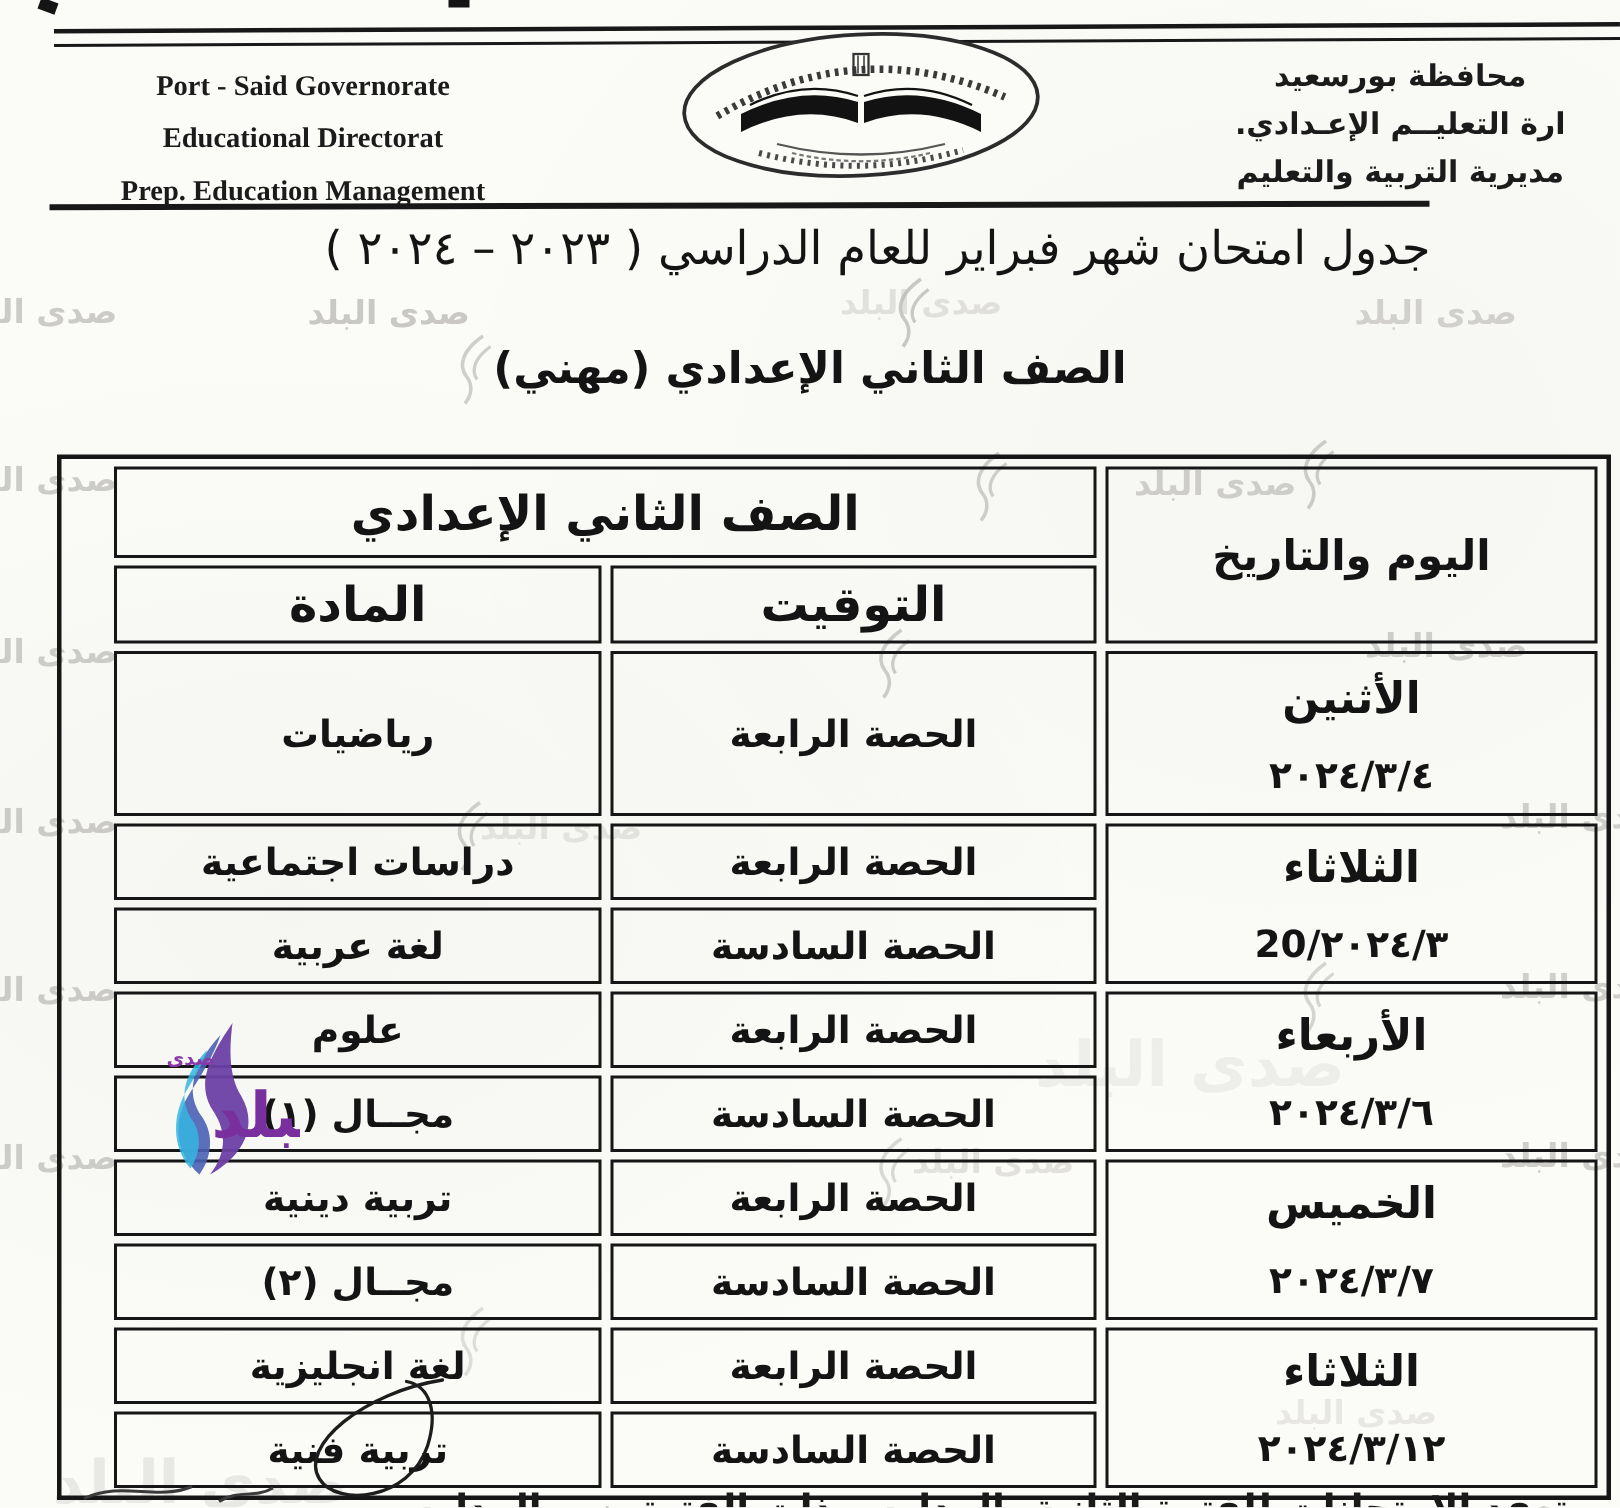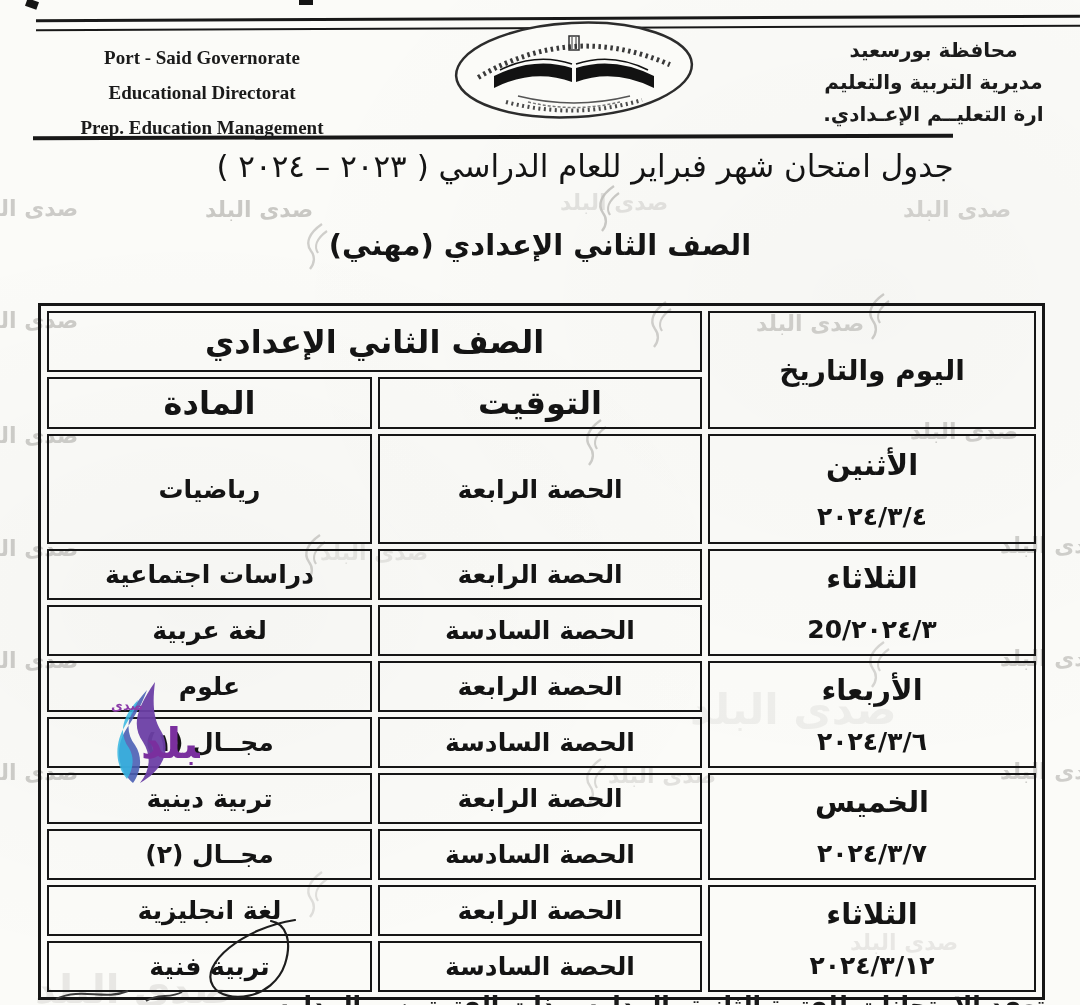--- a/index.html
+++ b/index.html
@@ -21,21 +21,21 @@
     font-weight:bold;font-size:20px;line-height:32px;color:#1b1b1b;}
   .seal{position:absolute;left:448px;top:16px;}
   
   .doc-title{position:absolute;left:95px;right:5px;top:148px;text-align:center;direction:rtl;
     font-weight:normal;font-size:31px;color:#141414;}
   .doc-subtitle{position:absolute;left:0;right:0;top:228px;text-align:center;direction:rtl;
     font-weight:bold;font-size:29px;color:#141414;}
   
   .tbl-wrap{position:absolute;left:38px;top:303px;z-index:3;}
   table.sched{direction:rtl;border-collapse:separate;border-spacing:6px 5px;
-    border:3px solid #161616;background:transparent;}
+    border:3px solid #161616;background:transparent;padding-left:29px;}
   table.sched td{border:2.5px solid #161616;text-align:center;vertical-align:middle;
     font-weight:bold;padding:0;background:transparent;color:#141414;}
   .h1{height:57px;font-size:32px;}
   .h2{height:48px;font-size:32px;}
   .r-first{height:110px;border-radius:25px;}
   .r{height:51px;}
   td.cell-txt{font-size:25px;}
   td.day-cell{font-size:25px;line-height:1.9;}
   .day-name{font-size:29px;}
   .day-date{font-size:25px;letter-spacing:1px;}
@@ -80,22 +80,22 @@
       <path d="M206,60 Q166,40 128,52 L128,66 Q166,52 206,72 Z" fill="#121212"></path>
       <path d="M52,54 Q88,36 124,48" stroke="#121212" stroke-width="1.5" fill="none"></path>
       <path d="M200,54 Q164,36 128,48" stroke="#121212" stroke-width="1.5" fill="none"></path>
       <path d="M70,80 Q126,94 182,80" stroke="#555" stroke-width="1.5" fill="none"></path>
       <path d="M80,86 Q126,97 172,86" stroke="#777" stroke-width="1.5" stroke-dasharray="3,2" fill="none"></path>
     </svg>
   </div>
 
   <div class="hdr-ar">
     <div>محافظة بورسعيد</div>
+    <div>ارة التعليــم الإعـدادي.</div>
     <div>مديرية التربية والتعليم</div>
-    <div>ارة التعليــم الإعـدادي.</div>
   </div>
 
   <div class="doc-title">جدول امتحان شهر فبراير  للعام الدراسي ( ٢٠٢٣ – ٢٠٢٤ )</div>
   <div class="doc-subtitle">الصف الثاني الإعدادي (مهني)</div>
 
   <div class="tbl-wrap">
     <table class="sched">
       <colgroup>
           <col style="width:328px">
           <col style="width:324px">

